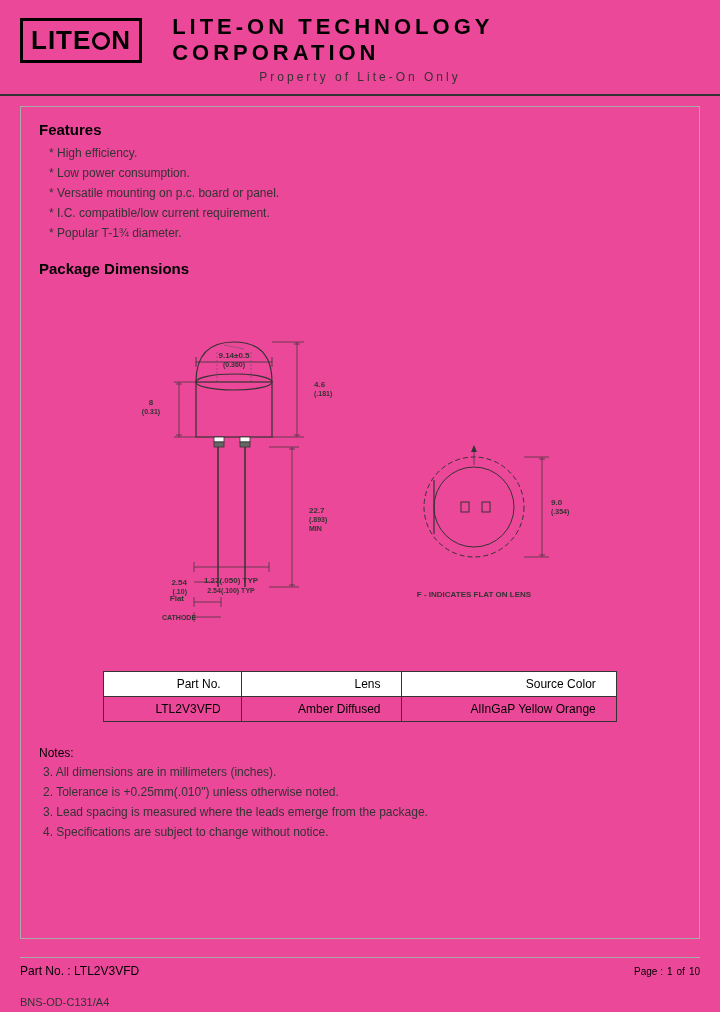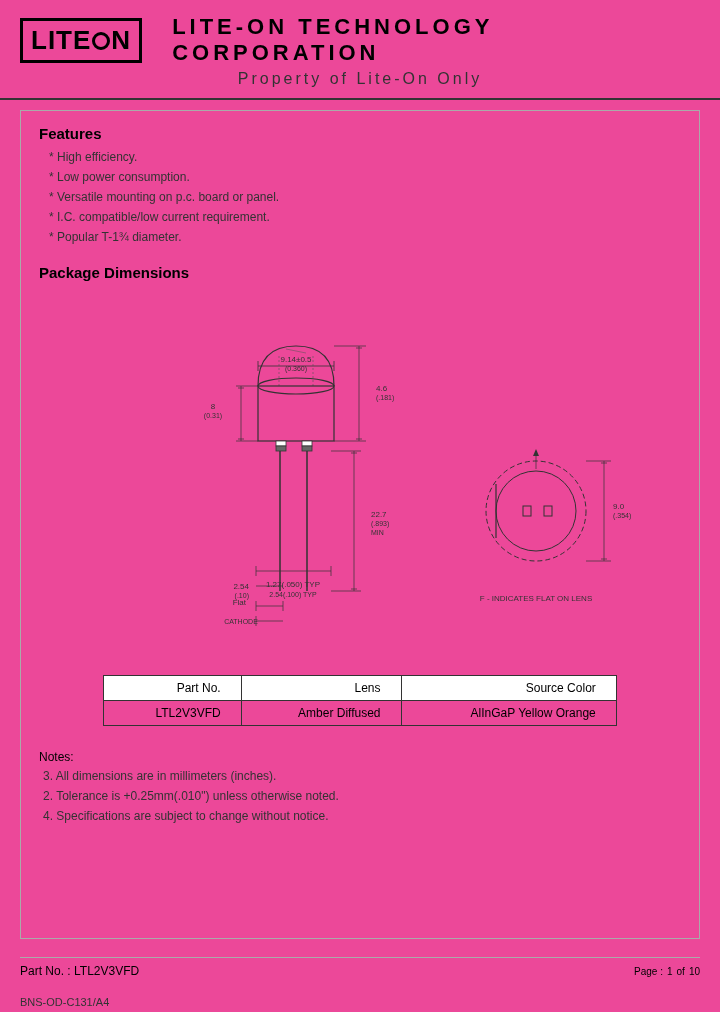--- a/index.html
+++ b/index.html
@@ -55,21 +55,21 @@
       top: 1px;
     }
     .company-name {
       font-size: 22px;
       font-weight: bold;
       letter-spacing: 4px;
       font-family: Arial, sans-serif;
     }
     .property-line {
       text-align: center;
-      font-size: 16px;
+      font-size: 12px;
       letter-spacing: 3px;
       color: #333;
       padding-bottom: 4px;
     }
 
     
     .main-content {
       flex: 1;
       padding: 10px 20px;
       display: flex;
@@ -108,24 +108,25 @@
     
     .pkg-title {
       font-size: 15px;
       font-weight: bold;
       margin-bottom: 10px;
     }
 
     
     .diagram-area {
       display: flex;
-      justify-content: flex-end;
+      justify-content: flex-start;
       align-items: center;
       margin-bottom: 14px;
       min-height: 360px;
+      font-weight: bold;
     }
 
     .diagram-svg {
       width: 580px;
       height: 370px;
     }
 
     
     .part-table {
       border-collapse: collapse;
@@ -325,20 +326,21 @@
           <td>AlInGaP Yellow Orange</td>
         </tr>
       </tbody>
         </table>
 
       <div class="notes-section">
         <div class="notes-title">Notes:</div>
         <ul class="notes-list">
           <li>3. All dimensions are in millimeters (inches).</li>
           <li>2. Tolerance is +0.25mm(.010") unless otherwise noted.</li>
+          <li>3. Lead spacing is measured where the leads emerge from the package.</li>
           <li>4. Specifications are subject to change without notice.</li>
         </ul>
       </div>
 
     </div>
   </div>
 
   <div class="footer">
     <div class="footer-part">Part  No. : LTL2V3VFD</div>
     <div class="footer-page">

